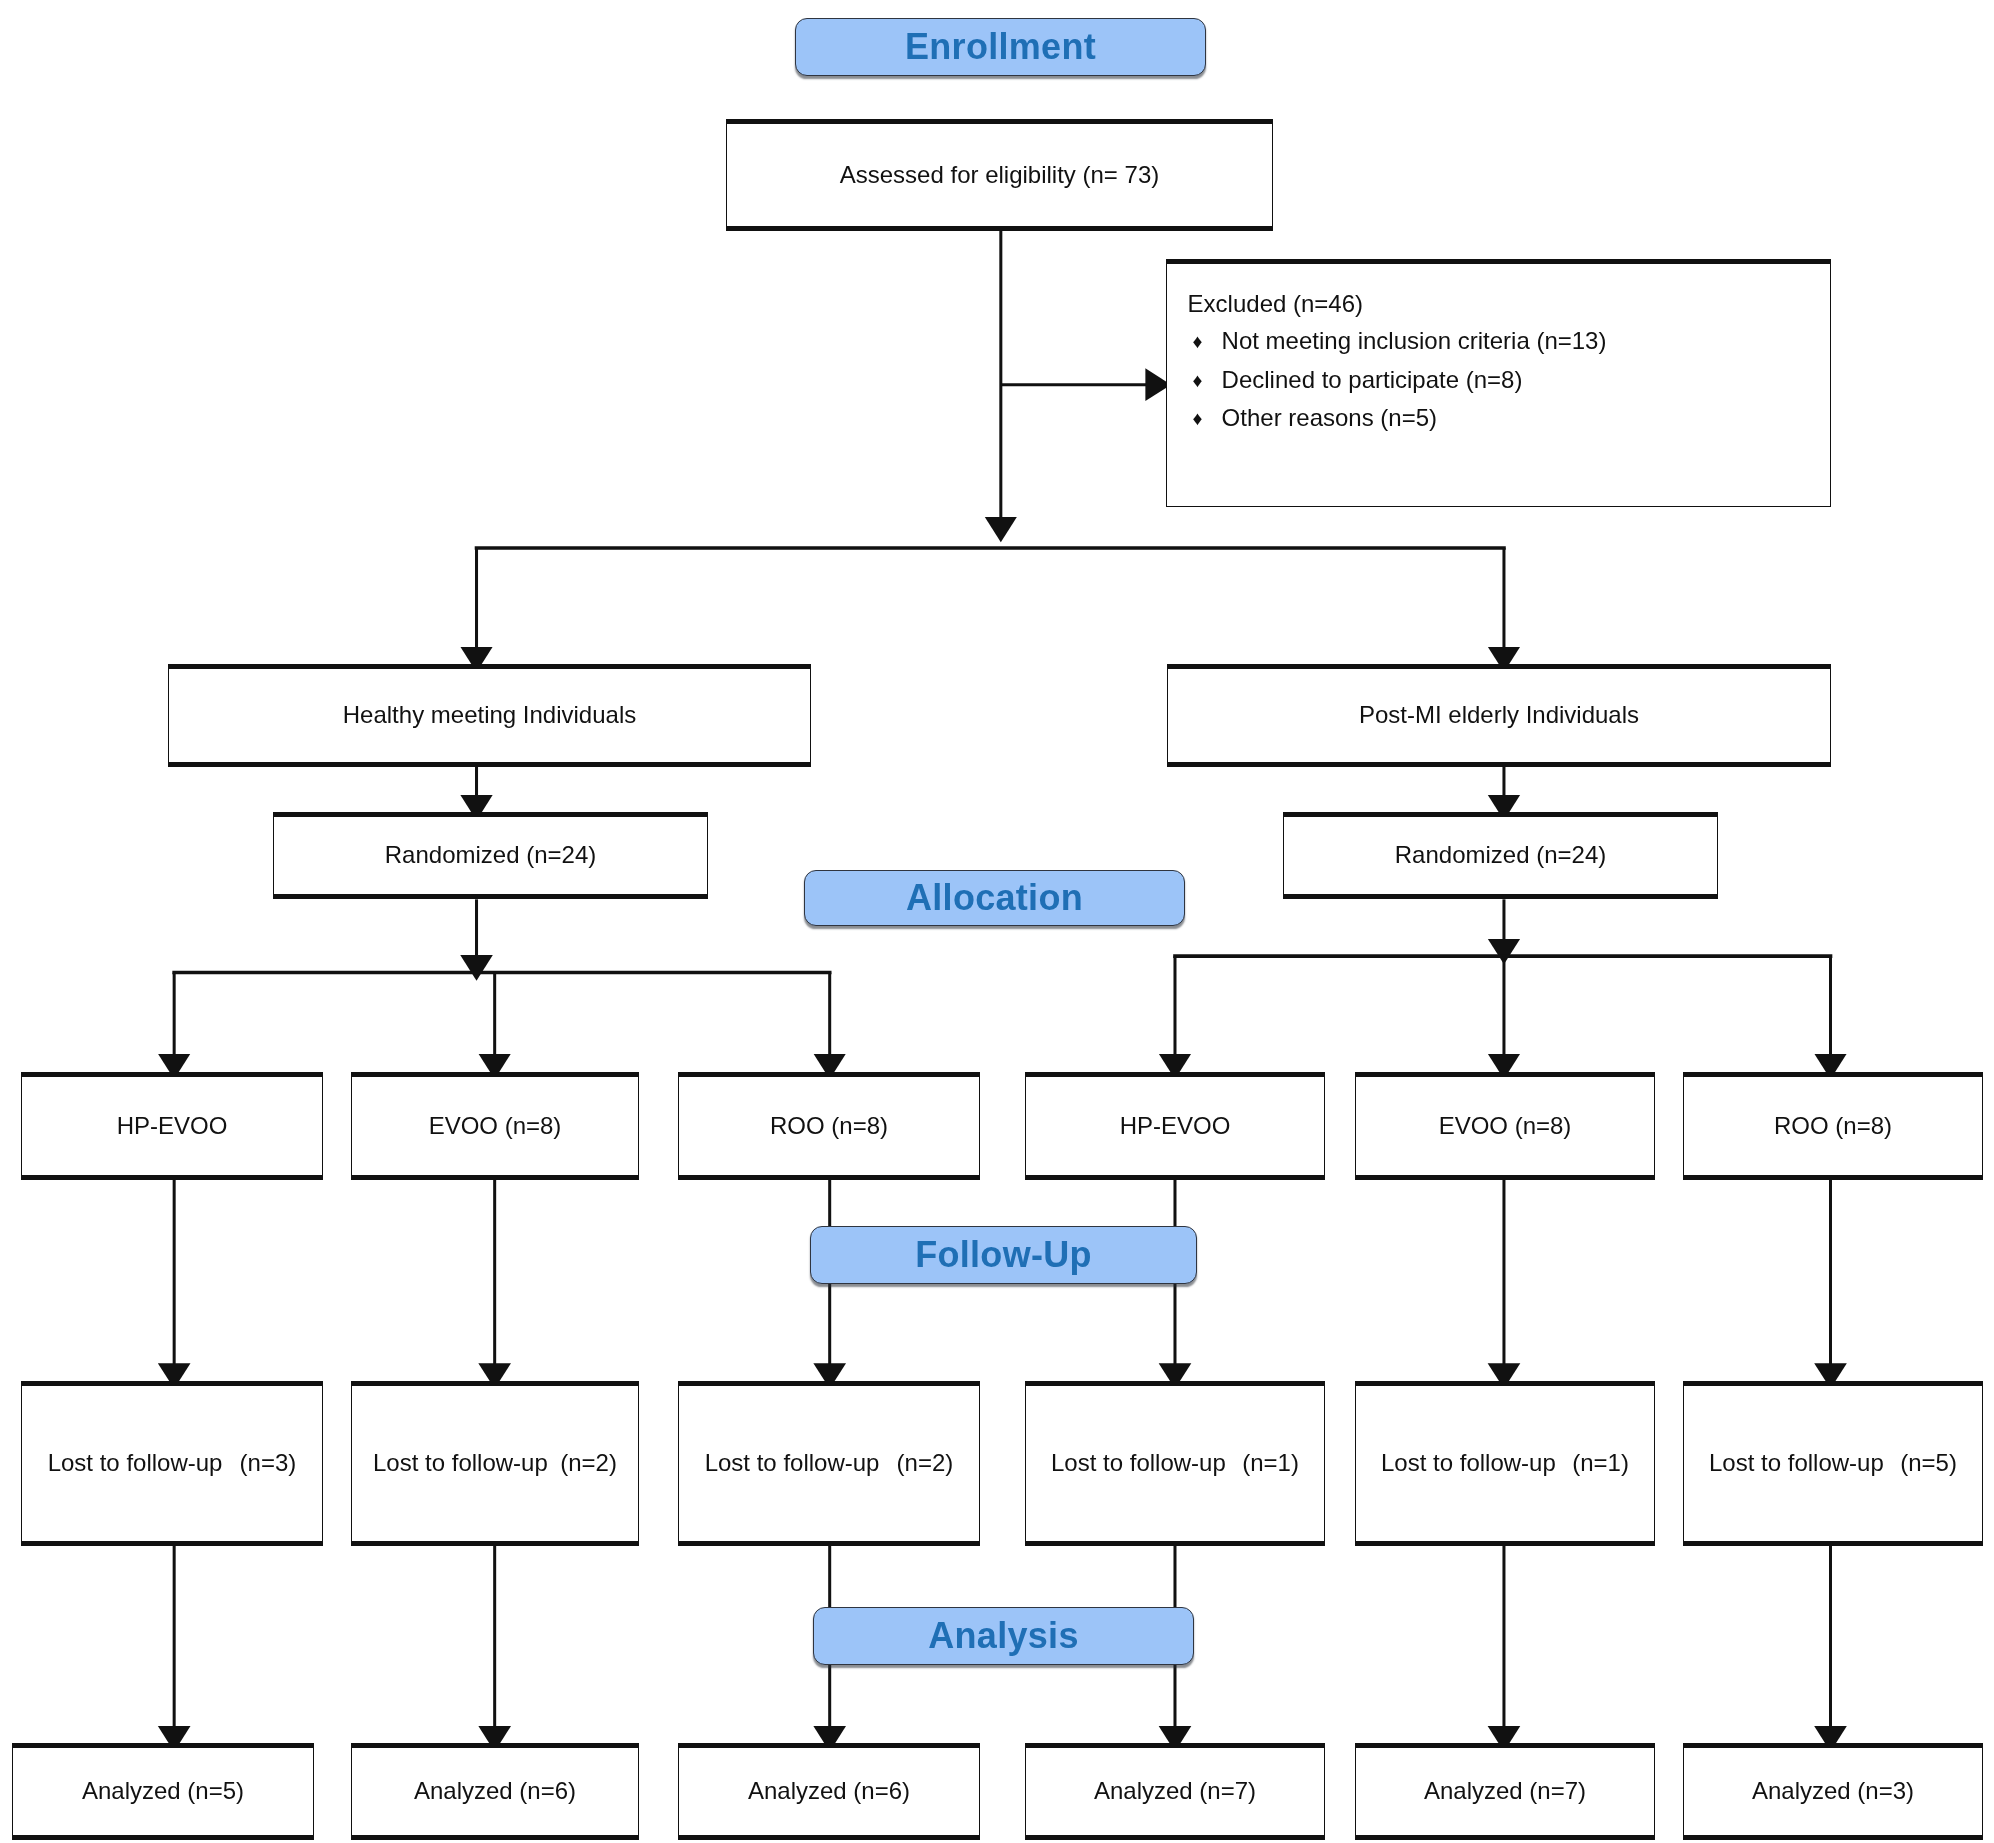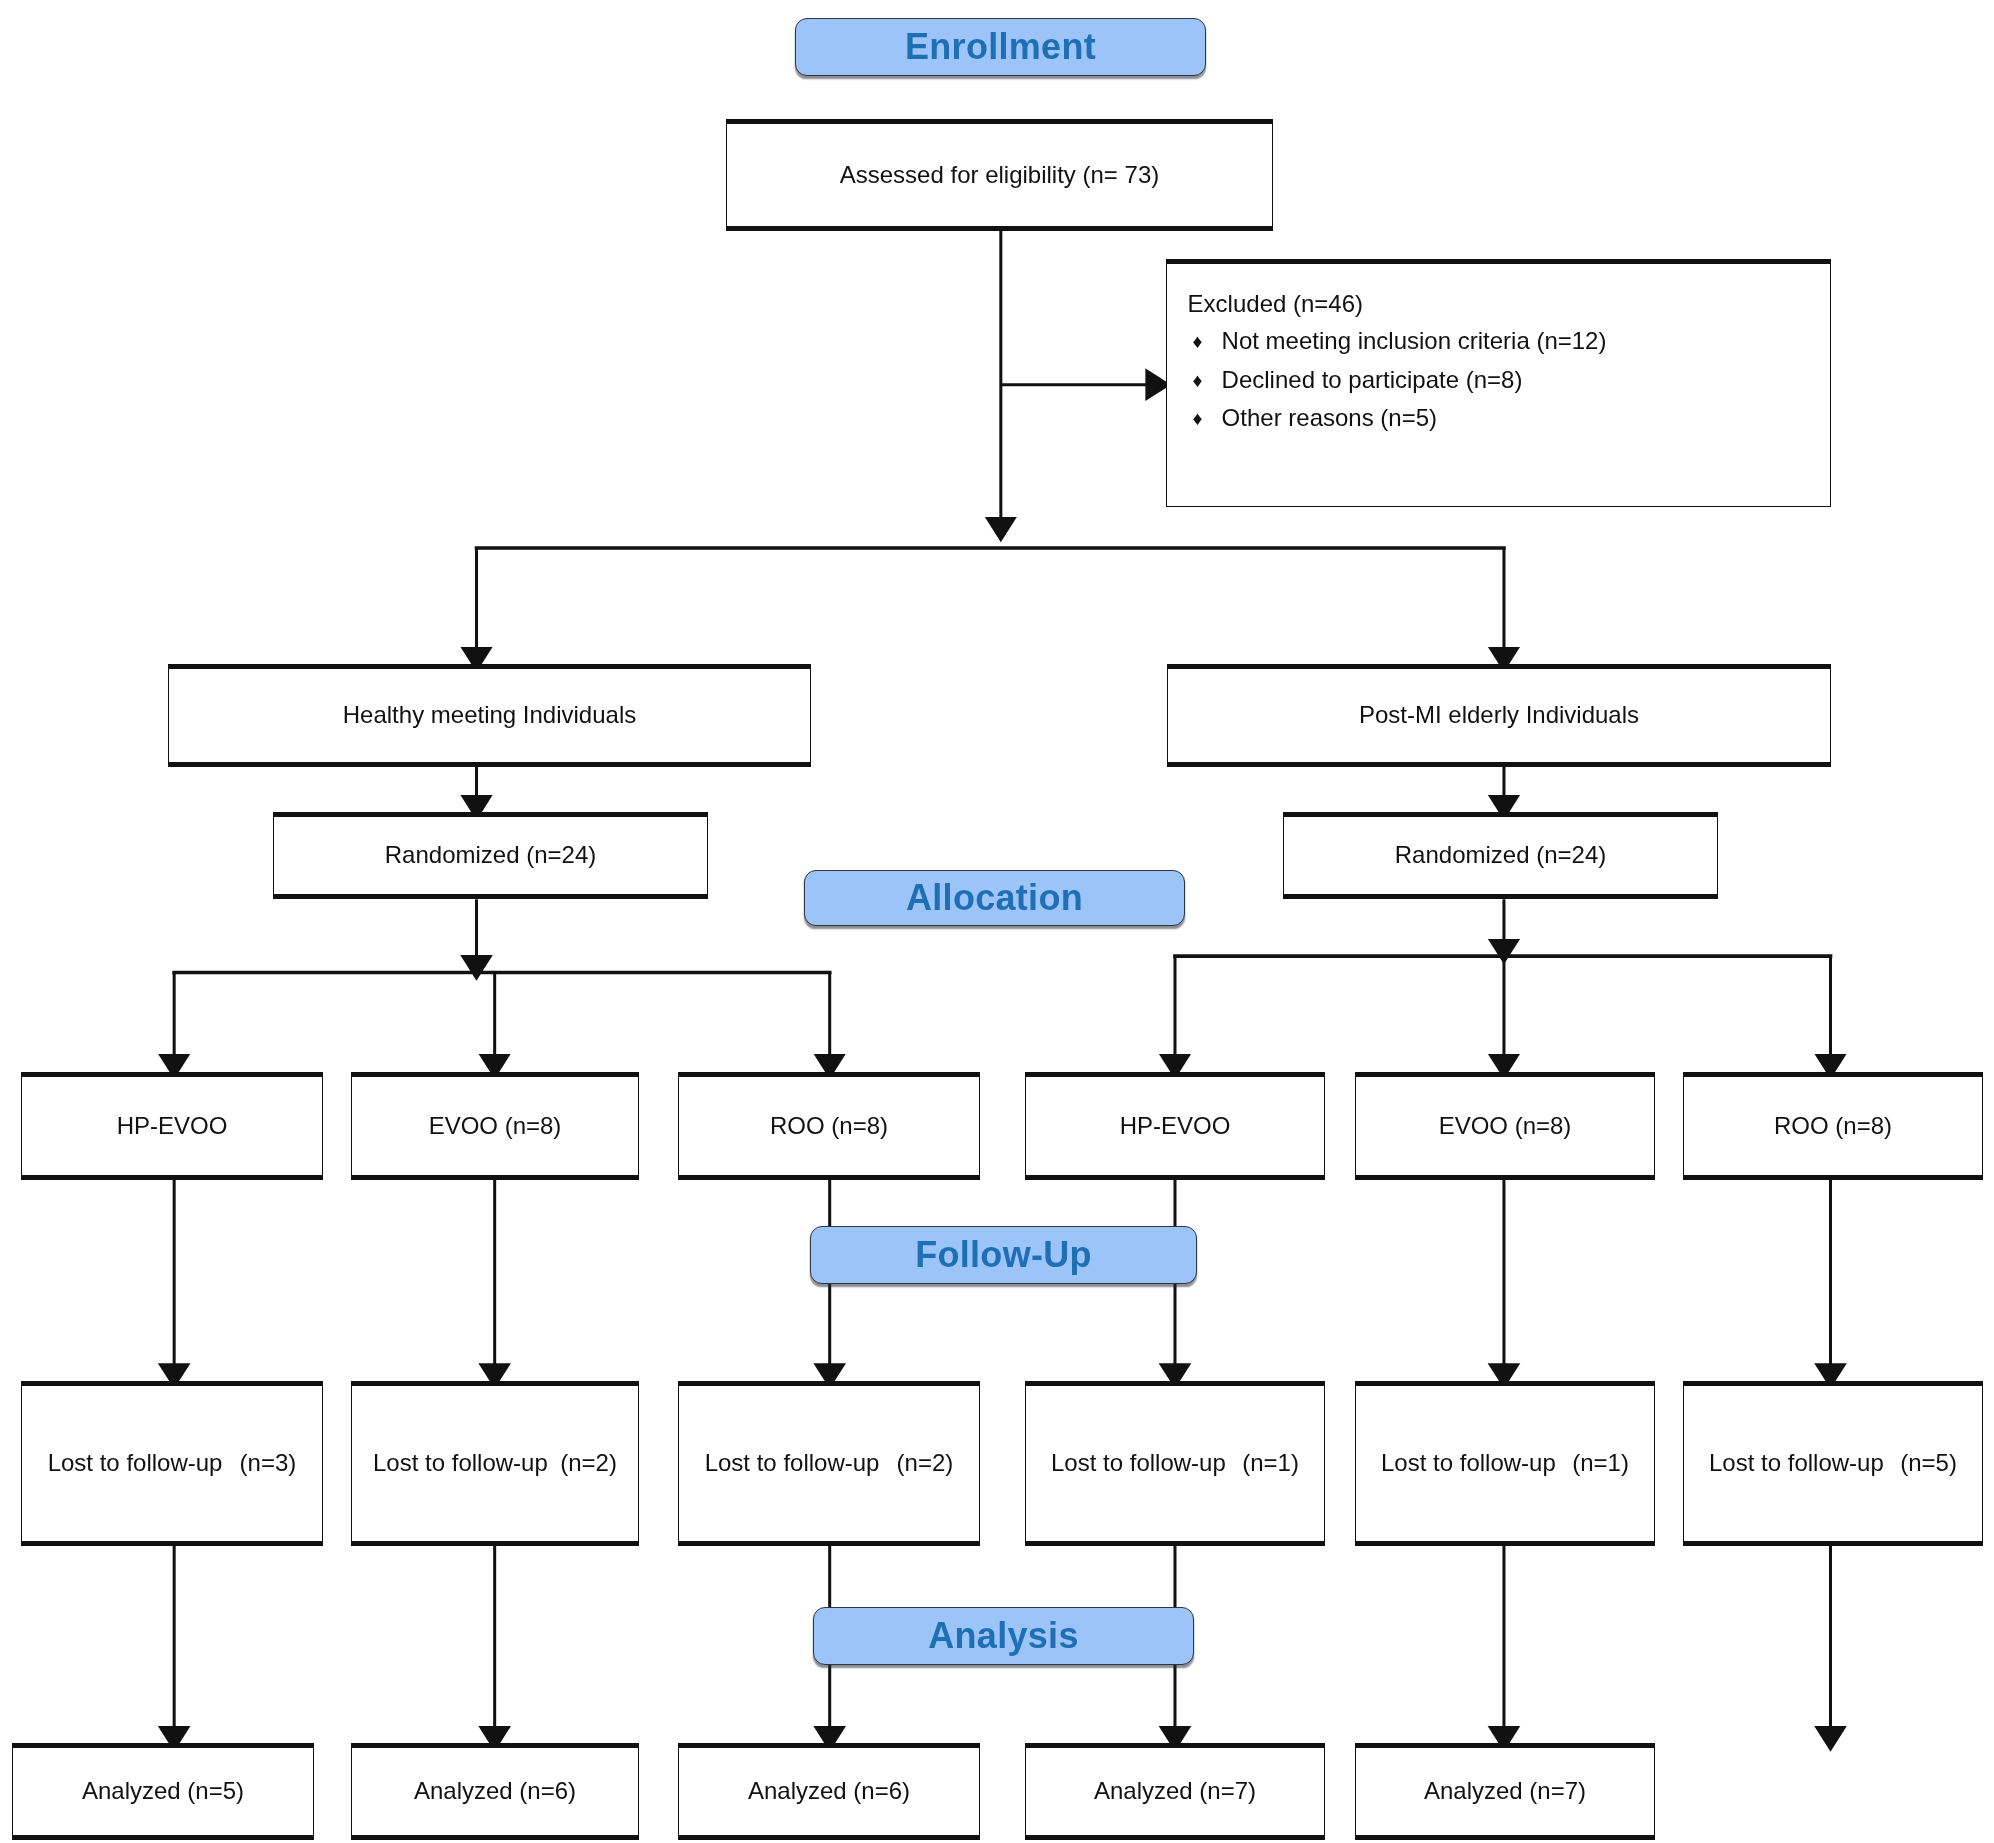--- a/index.html
+++ b/index.html
@@ -144,21 +144,21 @@
 
   <div class="node" style="left:726px; top:119px; width:547px; height:112px;">
     <span>Assessed for eligibility (n= 73)</span>
   </div>
 
   <div class="node excluded" style="left:1166px; top:259px; width:665px; height:248px;">
     <div class="excluded-title">Excluded (n=46)</div>
     <ul class="excluded-list">
       <li>
         <span class="bullet-diamond">♦</span>
-        <span>Not meeting inclusion criteria (n=12)</span>
+        <span>Not meeting inclusion criteria (n=13)</span>
       </li>
       <li>
         <span class="bullet-diamond">♦</span>
         <span>Declined to participate (n=8)</span>
       </li>
       <li>
         <span class="bullet-diamond">♦</span>
         <span>Other reasons (n=5)</span>
       </li>
     </ul>
@@ -244,15 +244,18 @@
   </div>
   <div class="node" style="left:678px; top:1743px; width:302px; height:97px;">
     <span>Analyzed (n=6)</span>
   </div>
   <div class="node" style="left:1025px; top:1743px; width:300px; height:97px;">
     <span>Analyzed (n=7)</span>
   </div>
   <div class="node" style="left:1355px; top:1743px; width:300px; height:97px;">
     <span>Analyzed (n=7)</span>
   </div>
+  <div class="node" style="left:1683px; top:1743px; width:300px; height:97px;">
+    <span>Analyzed (n=3)</span>
+  </div>
 
 </div>
 
 
 </body></html>

